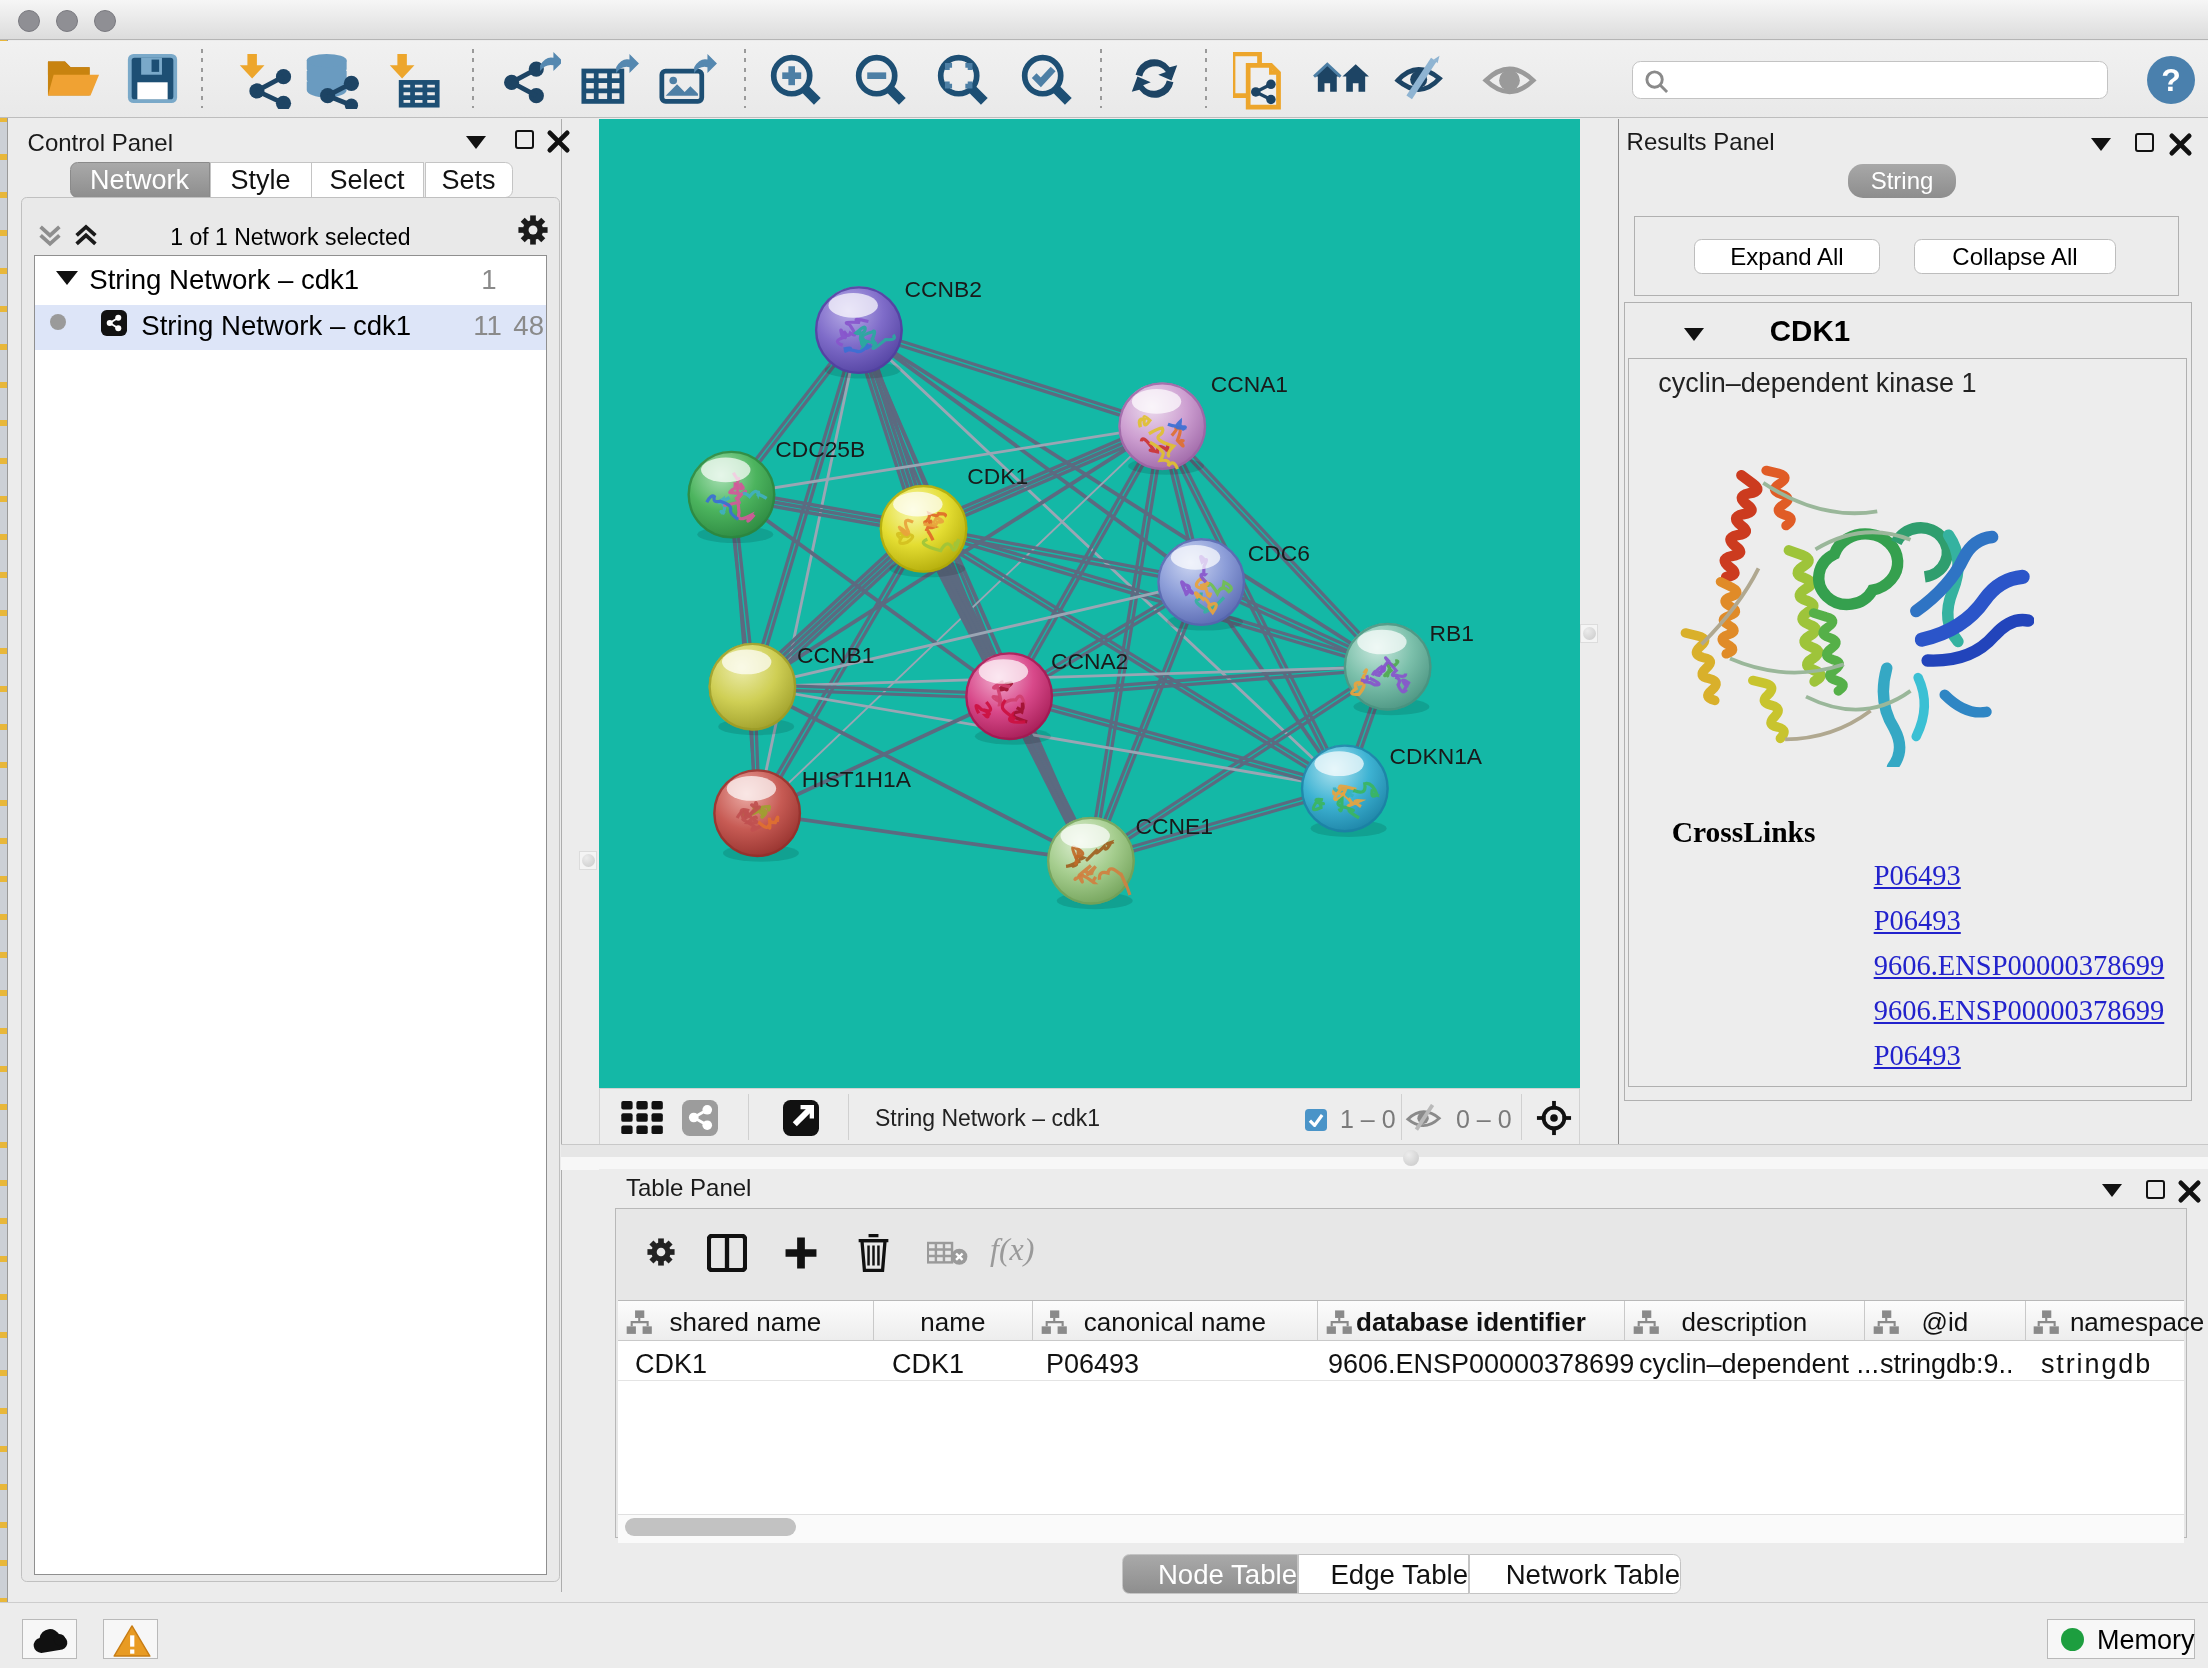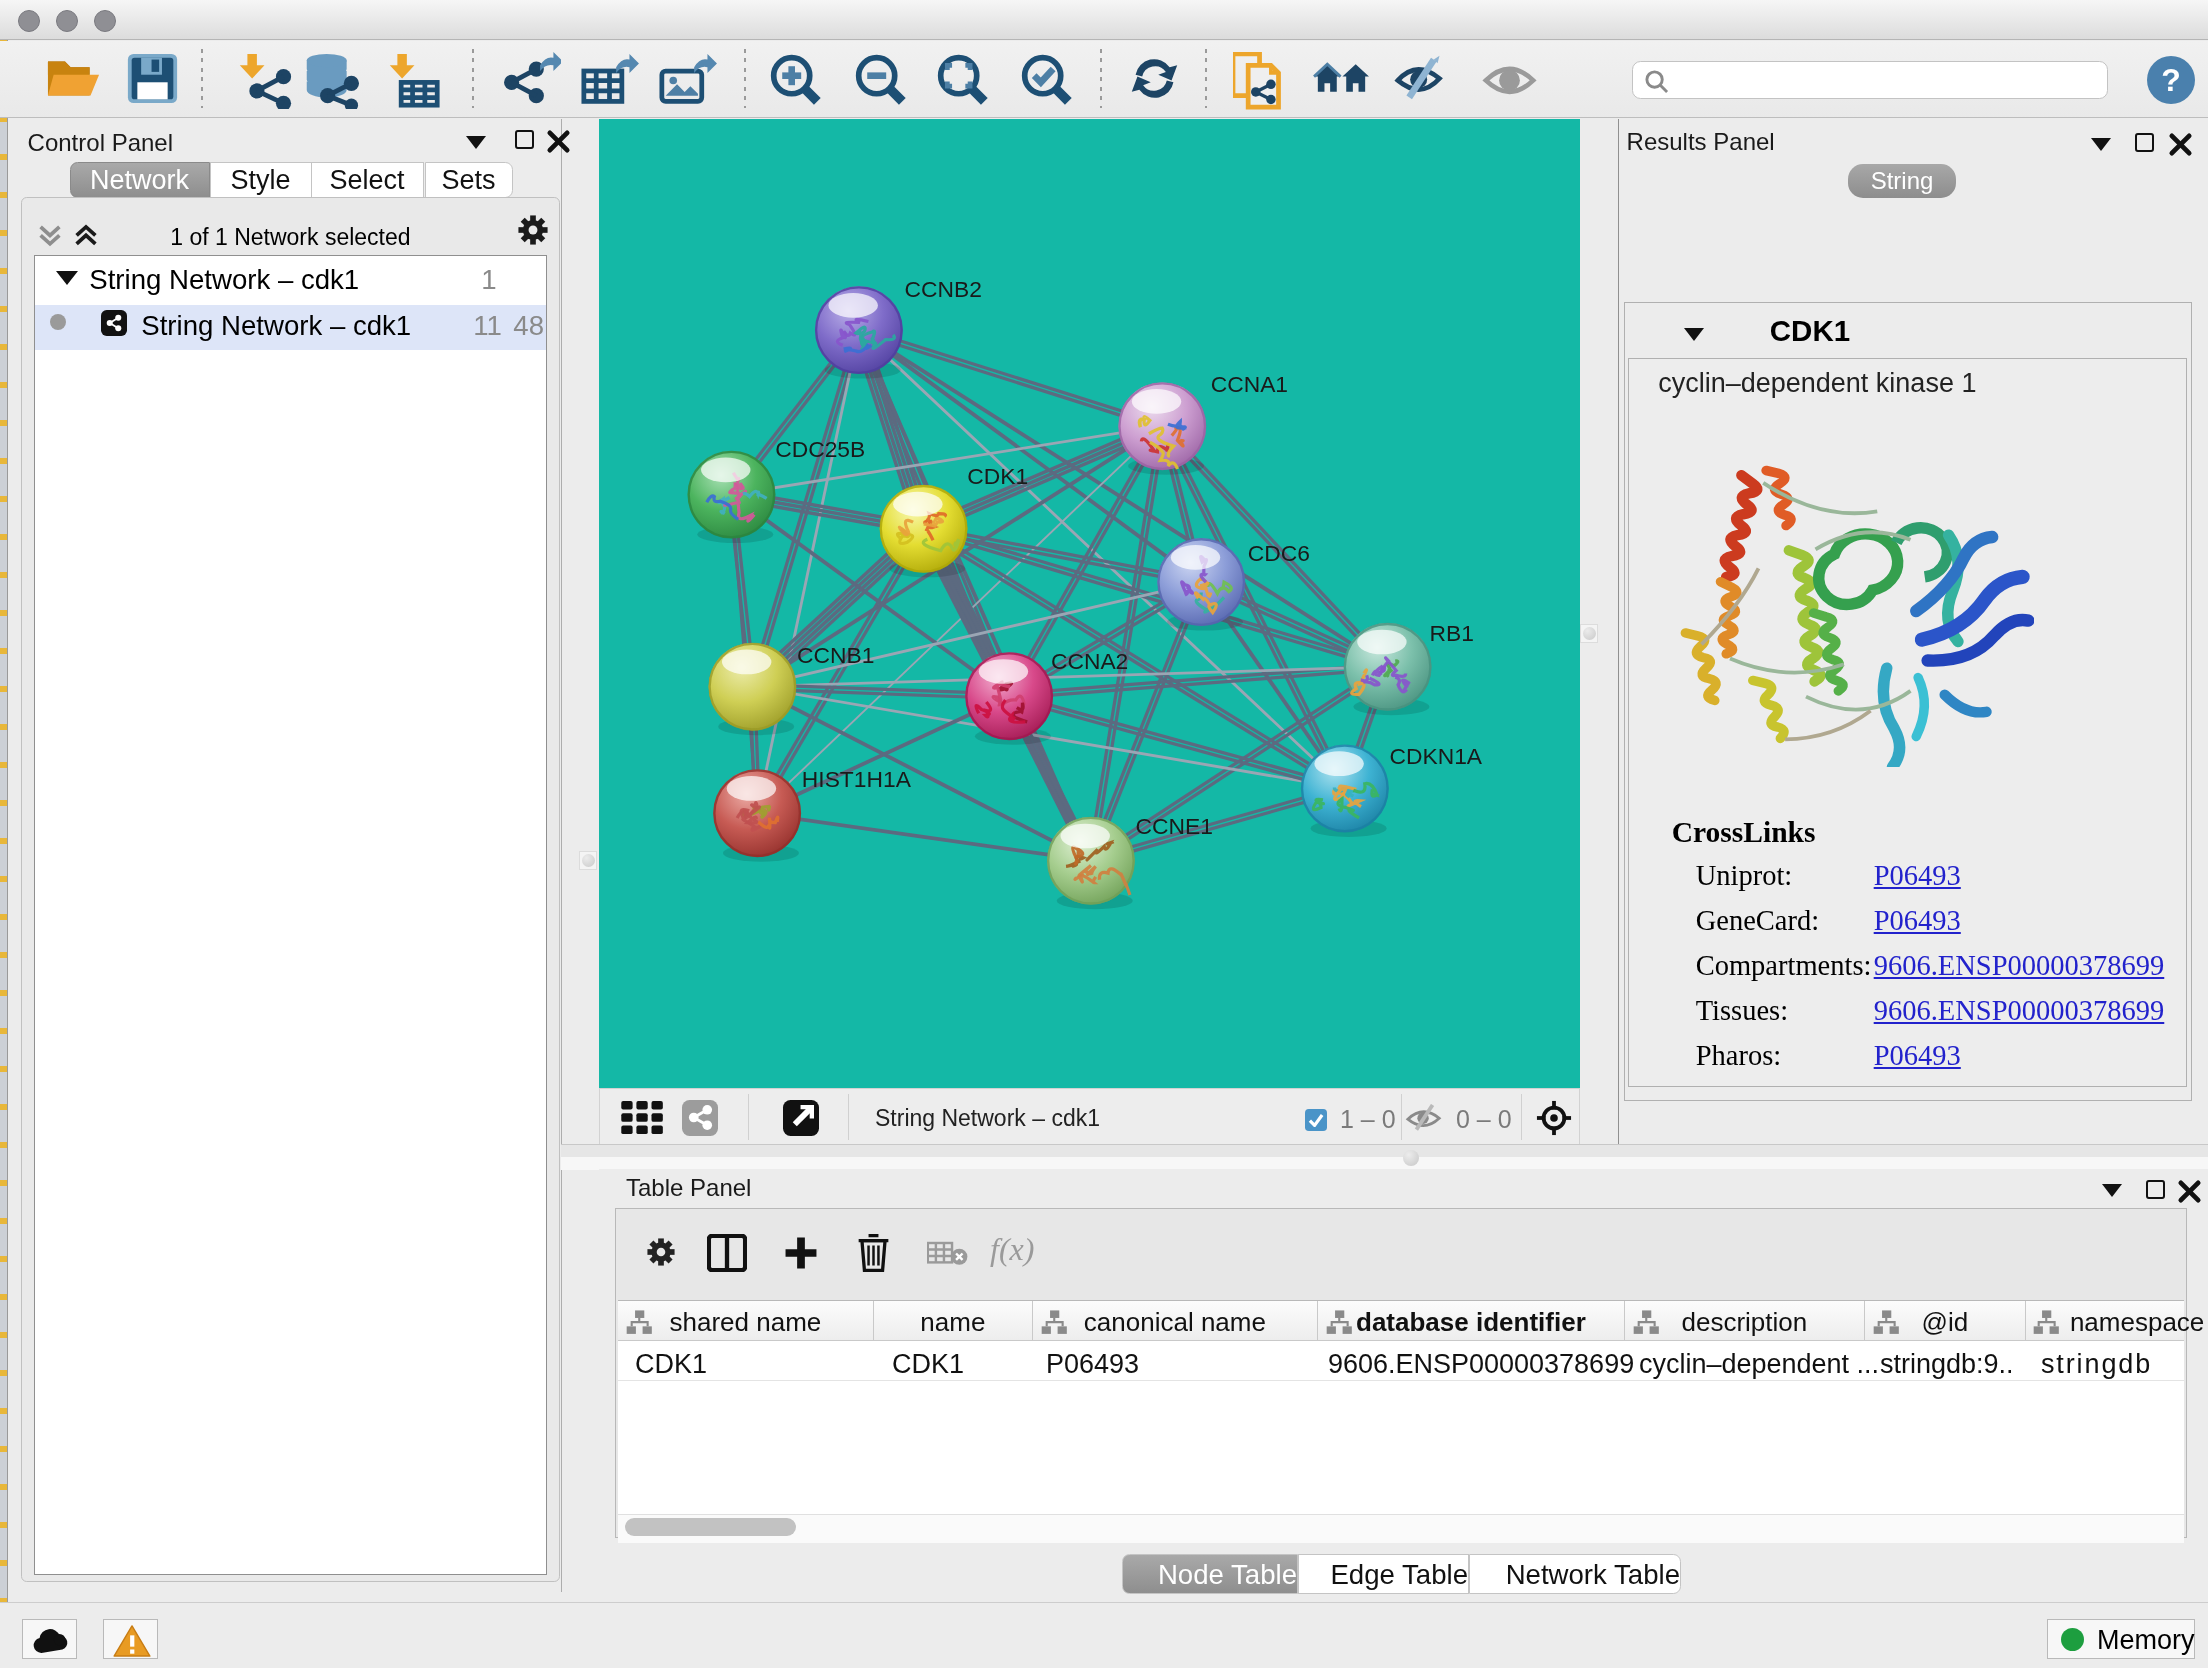--- a/index.html
+++ b/index.html
@@ -616,20 +616,24 @@
  <div class="ptitle abs" style="left:7.6px; top:8.6px;">Results Panel</div>
  <span style="position:absolute; left:472px; top:19px; width:0; height:0; border:10.5px solid transparent; border-top:13.3px solid #111;"></span>
  <span style="position:absolute; left:516px; top:14.3px; width:19px; height:19px; border:2.9px solid #111; border-radius:2.9px;"></span>
  <svg style="position:absolute; left:549px; top:13.3px;" width="25" height="25" viewBox="0 0 26 26">
       <g stroke="#111" stroke-width="5" stroke-linecap="round">
         <line x1="4" y1="4" x2="22" y2="22"></line>
         <line x1="22" y1="4" x2="4" y2="22"></line>
       </g>
     </svg>
  <div style="position:absolute; left:229px; top:45px; width:108px; height:34px; background:linear-gradient(#a8a8a8,#8d8d8d); border-radius:15px; color:#fff; font-size:24px; text-align:center; line-height:34px;">String</div>
+ <div style="position:absolute; left:15px; top:97px; width:545px; height:80px; border:1px solid #b0b0b0;">
+  <div style="position:absolute; left:59px; top:22px; width:186px; height:35px; background:#fff; border:1px solid #bdbdbd; border-radius:7.6px; font-size:24px; text-align:center; line-height:34px;">Expand All</div>
+  <div style="position:absolute; left:279px; top:22px; width:202px; height:35px; background:#fff; border:1px solid #bdbdbd; border-radius:7.6px; font-size:24px; text-align:center; line-height:34px;">Collapse All</div>
+ </div>
  <div style="position:absolute; left:4.8px; top:183px; width:568px; height:799px; border:1px solid #b0b0b0;">
   <span style="position:absolute; left:59px; top:25px; width:0; height:0; border:10.5px solid transparent; border-top:13.3px solid #111;"></span>
   <span style="position:absolute; left:145px; top:11.4px; font-size:29.5px; font-weight:bold;">CDK1</span>
   <div style="position:absolute; left:2.9px; top:55px; width:559px; height:729px; border:1px solid #b0b0b0; background:#ededed;">
    <div style="position:absolute; left:29.5px; top:8.6px; font-size:27px; color:#222;">cyclin–dependent kinase 1</div>
    <svg style="position:absolute;left:44px;top:81px;" width="361" height="327" viewBox="0 0 380 344">
           <path d="M72 37 Q72 37 84 46 Q95 54 80 56 Q66 59 78 68 Q89 76 74 78 Q60 81 72 90 Q83 98 68 100 Q54 103 66 112 Q77 120 62 122 Q48 125 60 134 Q71 142 56 144" fill="none" stroke="#cc3b1f" stroke-width="11" stroke-linecap="round"></path>
           <path d="M98 32 Q98 32 111 35 Q124 39 112 46 Q101 53 114 57 Q127 61 116 68 Q105 75 118 79 Q130 82 119 90" fill="none" stroke="#e05c26" stroke-width="10" stroke-linecap="round"></path>
           <path d="M50 149 Q50 149 62 155 Q73 161 61 165 Q49 169 60 175 Q72 181 59 185 Q47 189 59 195 Q70 201 58 205 Q46 209 57 215 Q69 221 56 225" fill="none" stroke="#e08b28" stroke-width="10" stroke-linecap="round"></path>
           <path d="M13 203 Q13 203 26 206 Q39 209 29 217 Q19 226 32 229 Q45 231 35 240 Q25 249 38 251 Q51 254 41 263 Q31 271 44 274" fill="none" stroke="#d9b02b" stroke-width="10" stroke-linecap="round"></path>
@@ -642,27 +646,20 @@
           <path d="M225 240 q-10 36 8 64 q12 22 -2 40" fill="none" stroke="#35a8c4" stroke-width="12" stroke-linecap="round"></path>
           <path d="M258 250 q14 30 -2 62" fill="none" stroke="#3bc0d4" stroke-width="10" stroke-linecap="round"></path>
           <path d="M262 210 q44 -10 66 -42 q16 -22 40 -24" fill="none" stroke="#2b55c9" stroke-width="15" stroke-linecap="round"></path>
           <path d="M268 232 q46 2 70 -26 q18 -20 36 -16" fill="none" stroke="#2244bb" stroke-width="13" stroke-linecap="round"></path>
           <path d="M256 180 q36 -26 50 -56 q10 -20 30 -22" fill="none" stroke="#2f74c4" stroke-width="13" stroke-linecap="round"></path>
           <path d="M286 268 q22 22 44 18" fill="none" stroke="#2f86c4" stroke-width="11" stroke-linecap="round"></path>
           <path d="M95 45 q60 40 120 30 M60 230 q60 26 120 6 M140 270 q60 30 110 -6 M150 115 q50 -30 100 -10" fill="none" stroke="#9ab79a" stroke-width="4"></path>
           <path d="M30 215 q40 -40 60 -80 M118 315 q50 0 90 -30" fill="none" stroke="#b0a890" stroke-width="4"></path>
         </svg>
    <div style="position:absolute; left:43px; top:457px; font-family:'Liberation Serif',serif; font-size:29.5px; font-weight:bold;">CrossLinks</div>
-   <div style="position:absolute; left:67px; top:501px; font-family:'Liberation Serif',serif; font-size:28.5px;">
-    <div style="height:45px;">Uniprot:</div>
-    <div style="height:45px;">GeneCard:</div>
-    <div style="height:45px;">Compartments:</div>
-    <div style="height:45px;">Tissues:</div>
-    <div style="height:45px;">Pharos:</div>
-   </div>
    <div style="position:absolute; left:245px; top:501px; font-family:'Liberation Serif',serif; font-size:28.5px; color:#2222cc; text-decoration:underline;">
     <div style="height:45px;">P06493</div>
     <div style="height:45px;">P06493</div>
     <div style="height:45px;">9606.ENSP00000378699</div>
     <div style="height:45px;">9606.ENSP00000378699</div>
     <div style="height:45px;">P06493</div>
    </div>
   </div>
  </div>
 </div>

